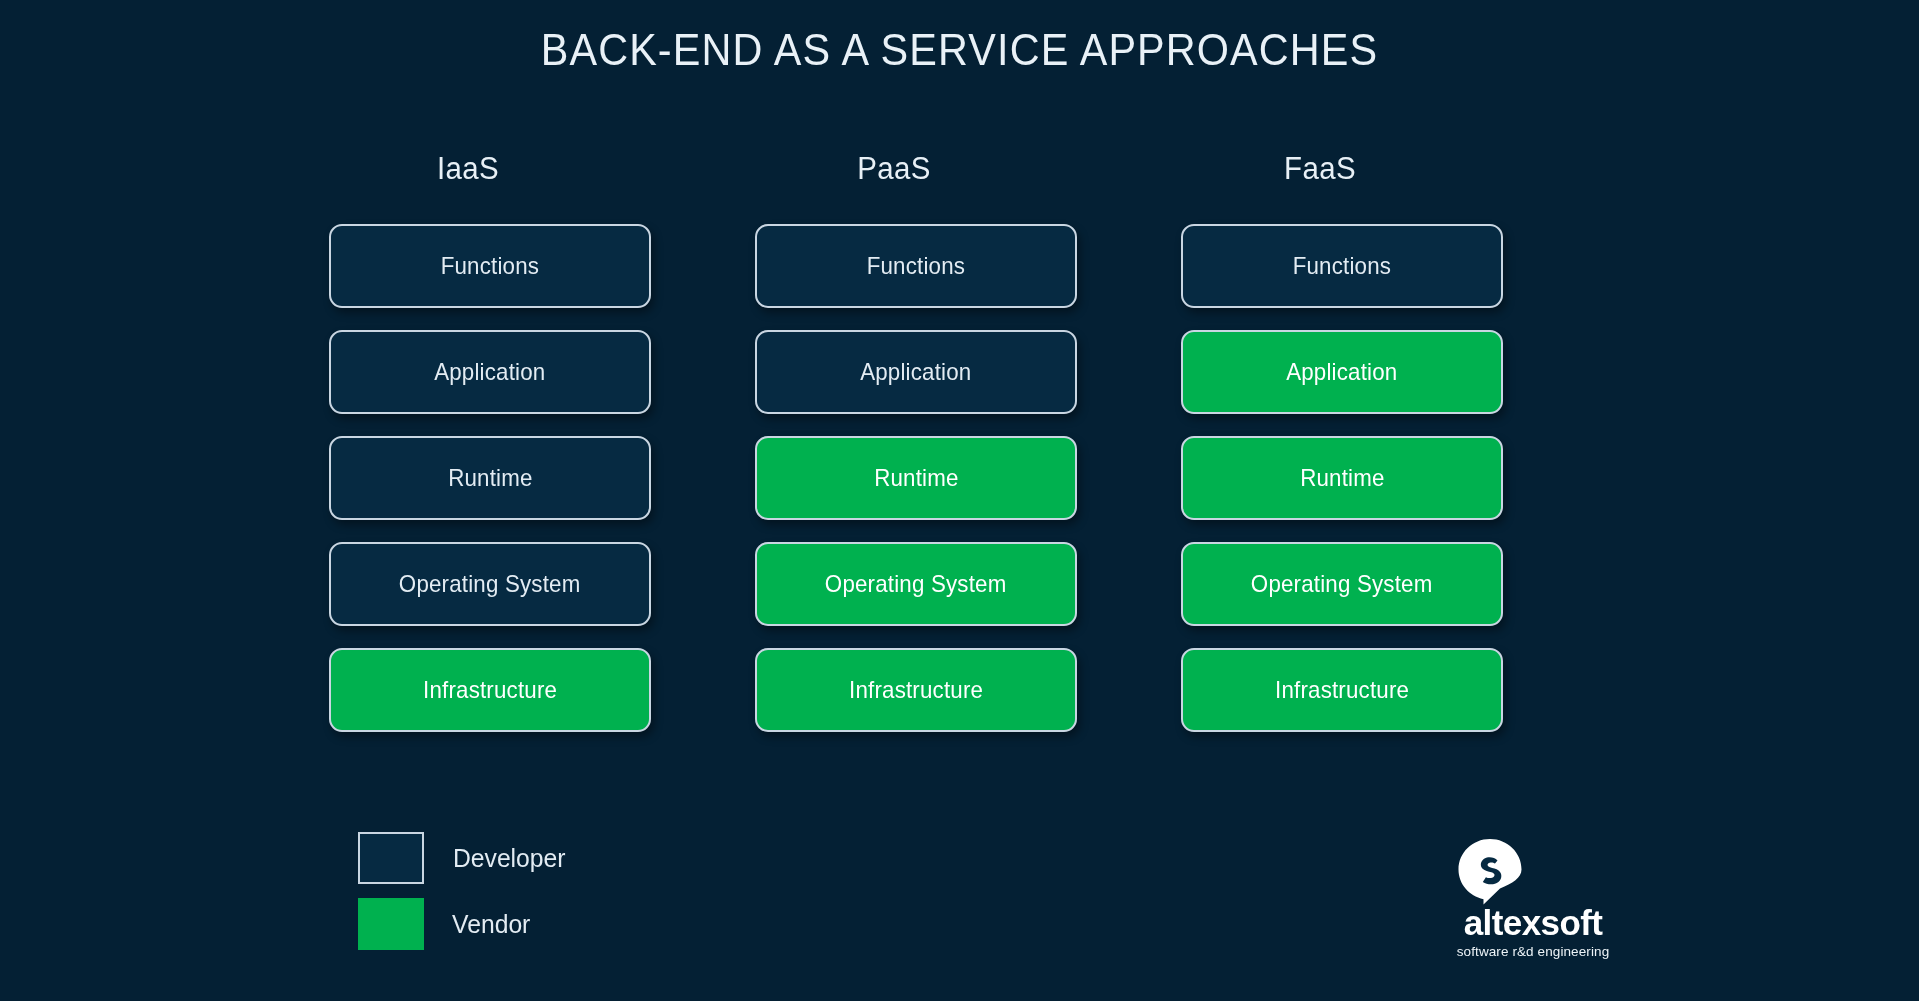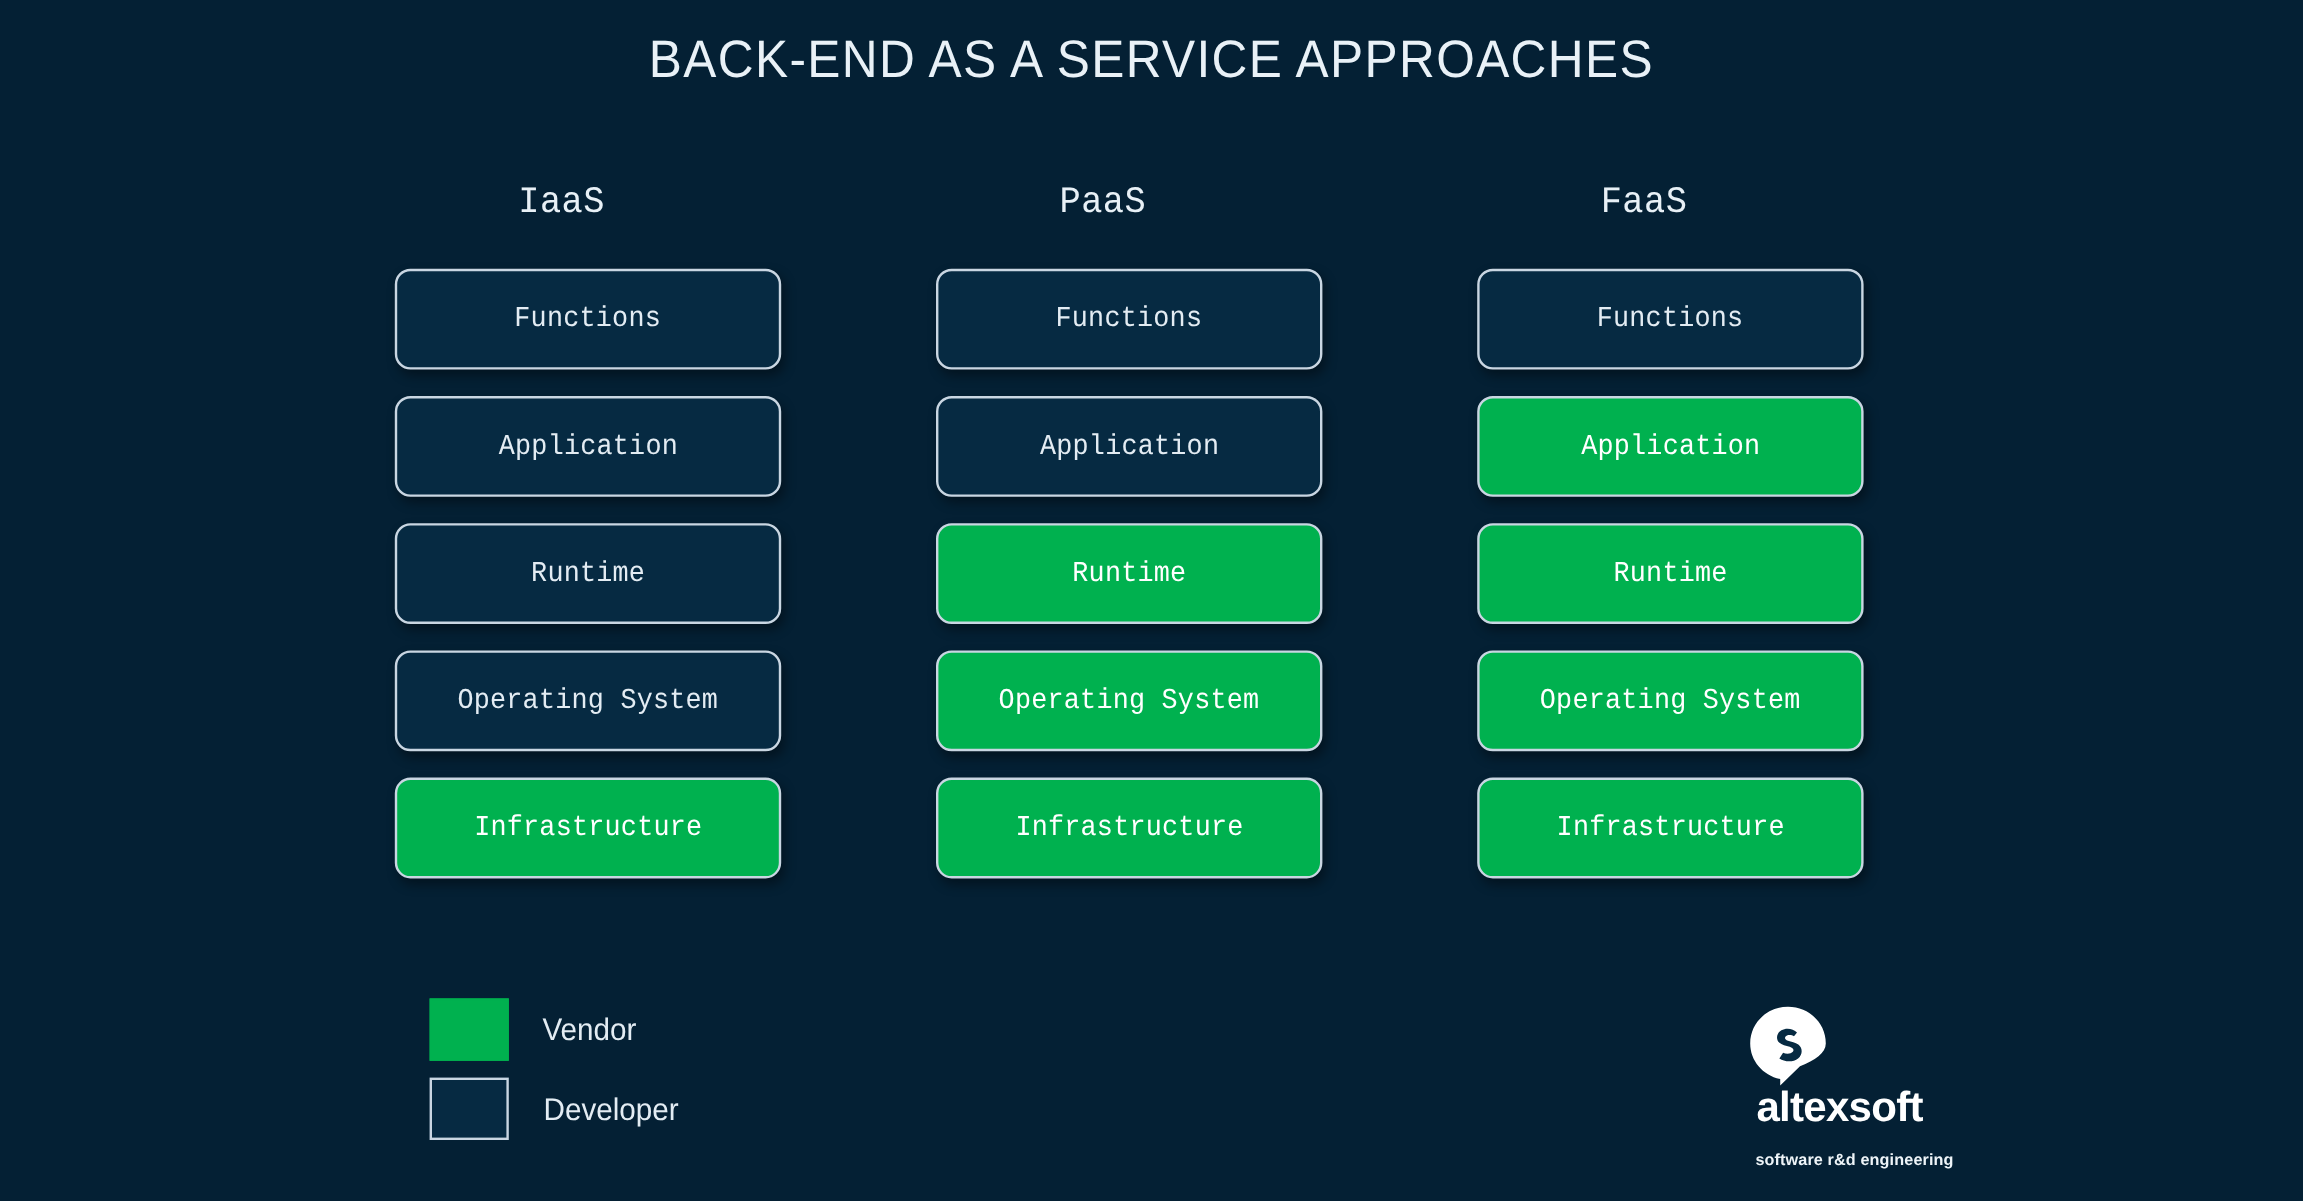--- a/index.html
+++ b/index.html
@@ -36,22 +36,21 @@
   }
 
   
   .matrix {
     position: absolute;
     top: 140px;
     left: 285px;
     width: 1290px;
     display: grid;
     grid-template-columns: repeat(3, 366px);
-    column-gap: 85px;
-    font-family: Liberation Mono, monospace;
+    column-gap: 60px;
   }
 
   .column { display: flex; flex-direction: column; }
 
   .column-header {
     height: 58px;
     display: flex;
     align-items: center;
     justify-content: center;
     font-size: 31px;
@@ -154,26 +153,25 @@
     font-size: 35px;
     font-weight: 700;
     color: #ffffff;
     letter-spacing: -0.6px;
     line-height: 38px;
     text-align: center;
   }
 
   .logo-tagline {
     font-size: 13.5px;
-    font-weight: 700;
+    font-weight: 400;
     color: #eef4f8;
     letter-spacing: 0.1px;
     line-height: 18px;
-    margin-top: 16px;
-    text-align: right;
+    margin-top: 1px;
   }
 </style>
 </head>
 <body>
 
 <h1 class="slide-title">BACK-END AS A SERVICE APPROACHES</h1>
 
 <div class="matrix">
     <div class="column">
       <div class="column-header">IaaS</div>
@@ -232,26 +230,26 @@
         </div>
         <div class="layer-box vendor">
           <span class="layer-label">Infrastructure</span>
         </div>
       </div>
     </div>
   </div>
 
 <div class="legend">
     <div class="legend-row">
+      <span class="legend-swatch developer"></span>
+      <span class="legend-label">Developer</span>
+    </div>
+    <div class="legend-row">
       <span class="legend-swatch vendor"></span>
       <span class="legend-label">Vendor</span>
-    </div>
-    <div class="legend-row">
-      <span class="legend-swatch developer"></span>
-      <span class="legend-label">Developer</span>
     </div>
   </div>
 
 <div class="logo">
   <span class="logo-mark">
     <svg viewBox="0 0 68 68" width="68" height="68" aria-hidden="true">
       <path d="M34 1 C16.5 1 2.5 14.5 2.5 31.5 C2.5 46 13 58 27.5 61.2 L27.5 66.5 L44 50.5
                C56.5 45.5 65.5 39.5 65.5 31.5 C65.5 14.5 51.5 1 34 1 Z" fill="#ffffff"></path>
       <path d="M41.5 22.5 C38.5 19.2 32.5 18.2 28.5 20.6 C24.6 22.9 23.6 27.8 26.6 30.8
                C28.8 33.0 32.4 33.4 35.4 34.3 C38.0 35.1 39.4 36.8 38.0 38.5

